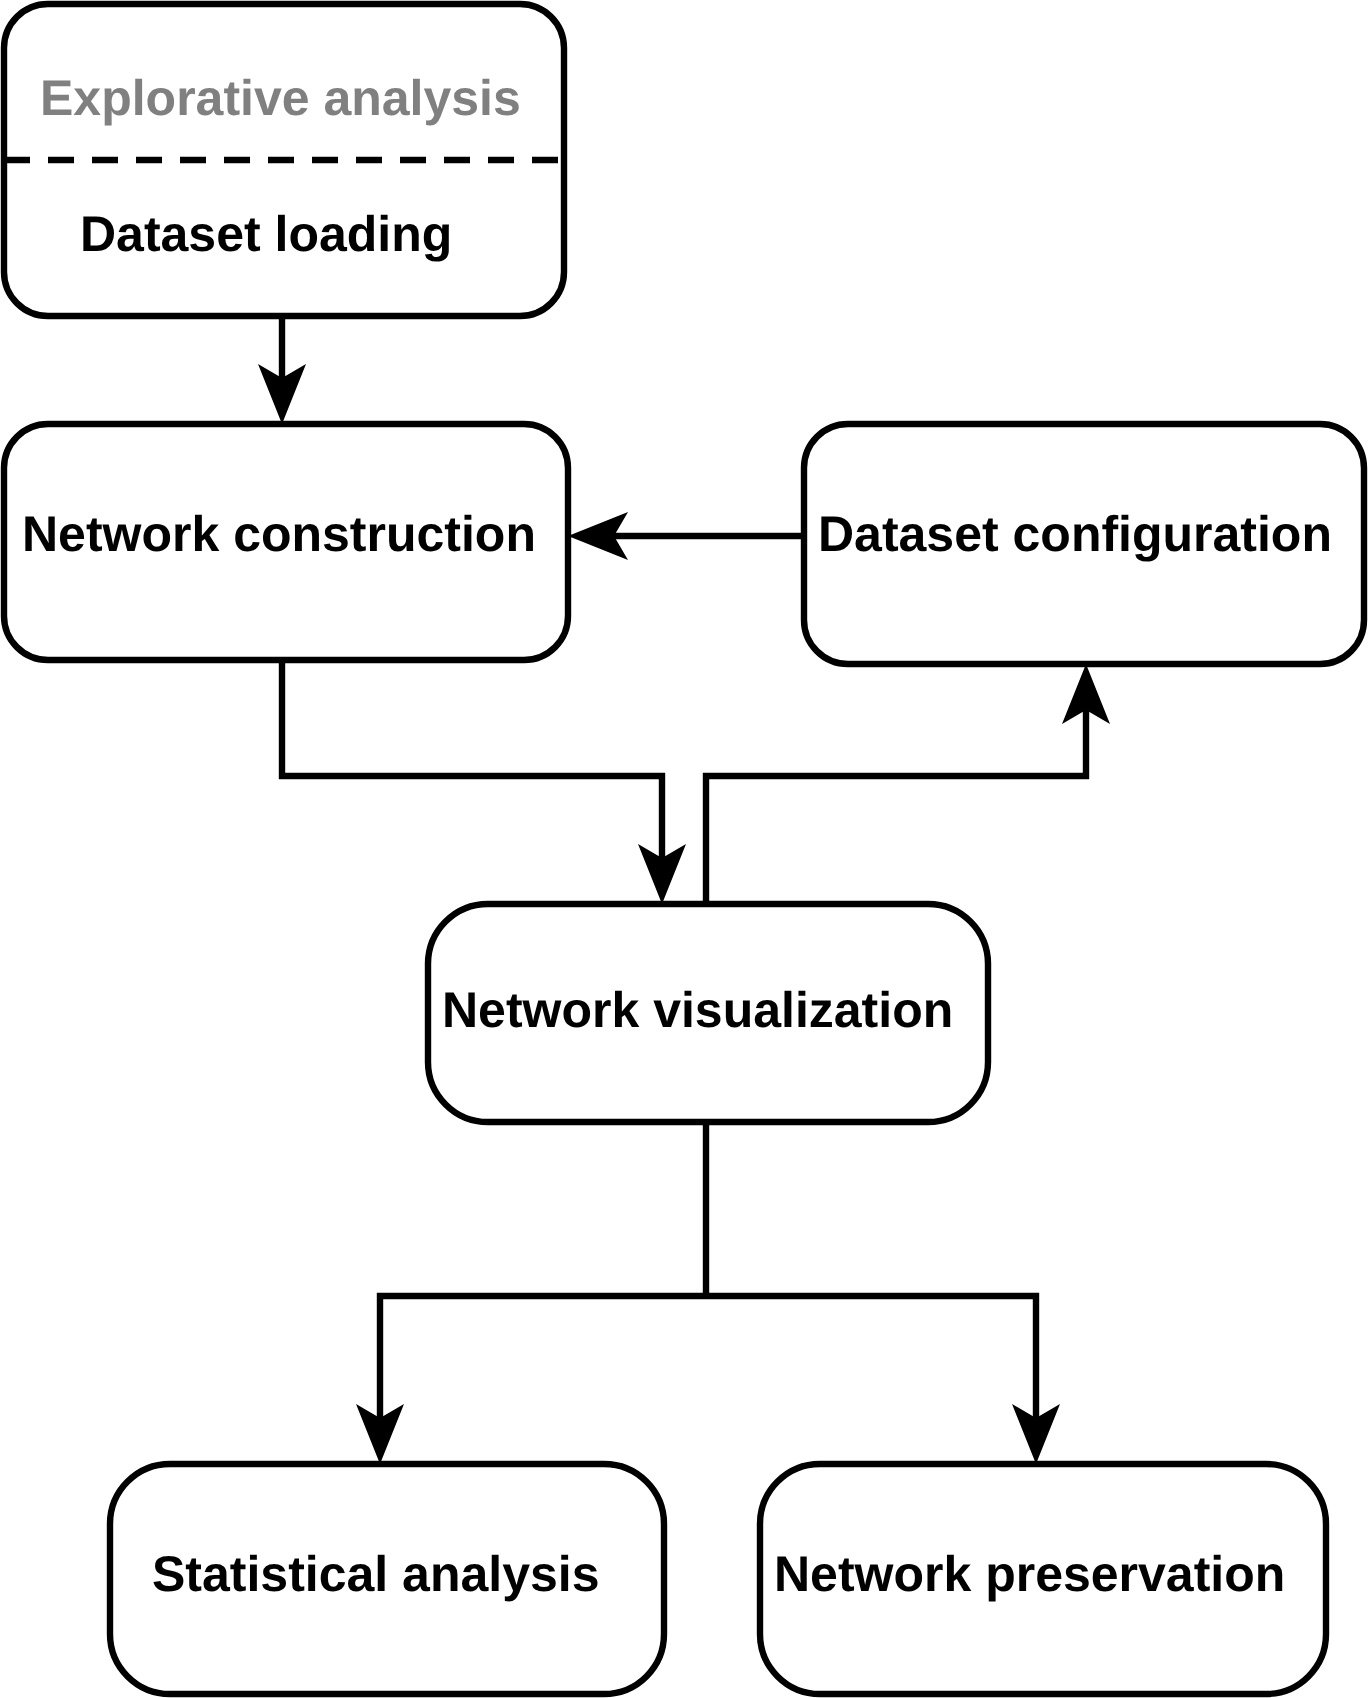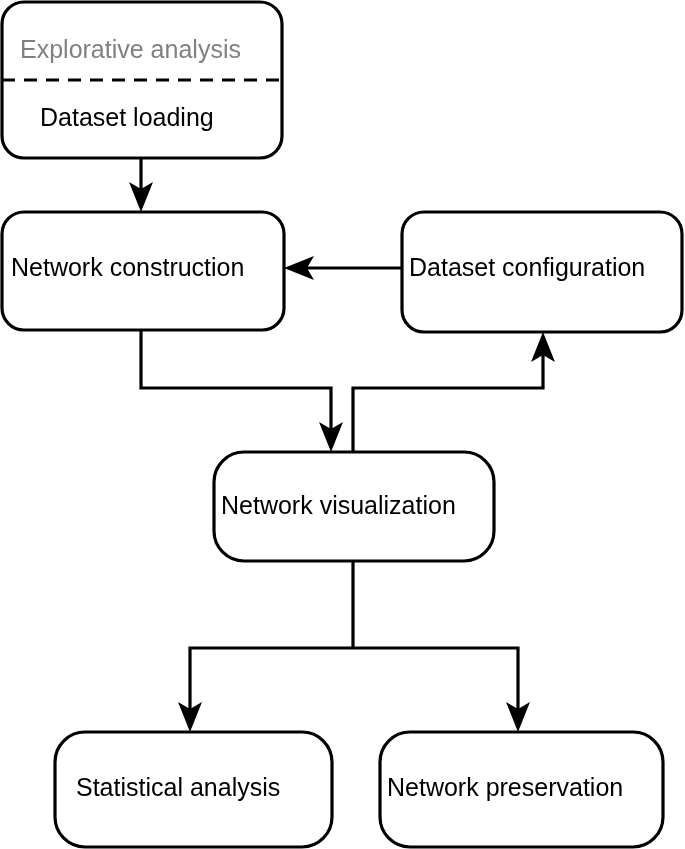--- a/index.html
+++ b/index.html
@@ -10,20 +10,21 @@
   body {
     width: 685px;
     height: 849px;
     font-family: "Liberation Sans", sans-serif;
     overflow: hidden;
   }
   #flowchart-root {
     position: relative;
     width: 685px;
     height: 849px;
+    font-weight: bold;
   }
   svg.flow {
     display: block;
     width: 685px;
     height: 849px;
   }
   .node-box {
     fill: #ffffff;
     stroke: #000000;
     stroke-width: 3.2;

